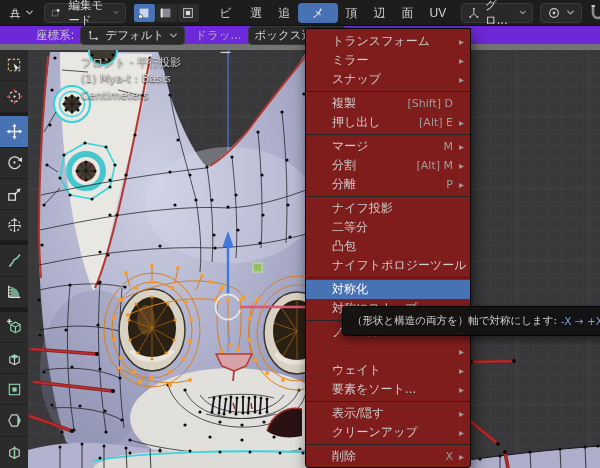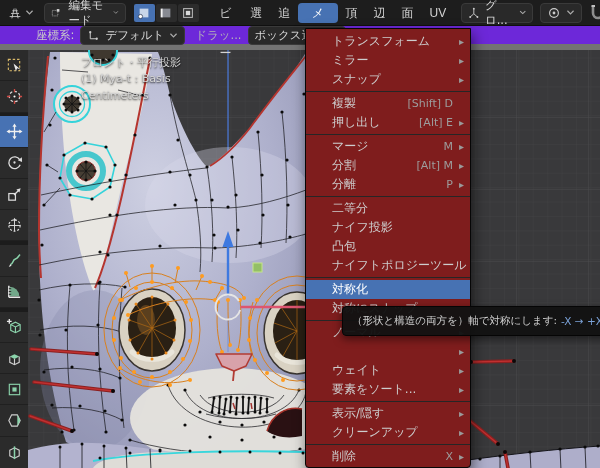--- a/index.html
+++ b/index.html
@@ -462,26 +462,26 @@
         <span class="mi-short">[Alt] M</span>
         <span class="mi-arrow">▸</span>
       </div>
     <div class="mi">
         <span>分離</span>
         <span class="mi-short">P</span>
         <span class="mi-arrow">▸</span>
       </div>
     <div class="msep"></div>
     <div class="mi">
+        <span>ナイフ投影</span>
+        <span class="mi-short"></span>
+        <span class="mi-arrow"></span>
+      </div>
+    <div class="mi">
         <span>二等分</span>
-        <span class="mi-short"></span>
-        <span class="mi-arrow"></span>
-      </div>
-    <div class="mi">
-        <span>ナイフ投影</span>
         <span class="mi-short"></span>
         <span class="mi-arrow"></span>
       </div>
     <div class="mi">
         <span>凸包</span>
         <span class="mi-short"></span>
         <span class="mi-arrow"></span>
       </div>
     <div class="mi">
         <span>ナイフトポロジーツール</span>

